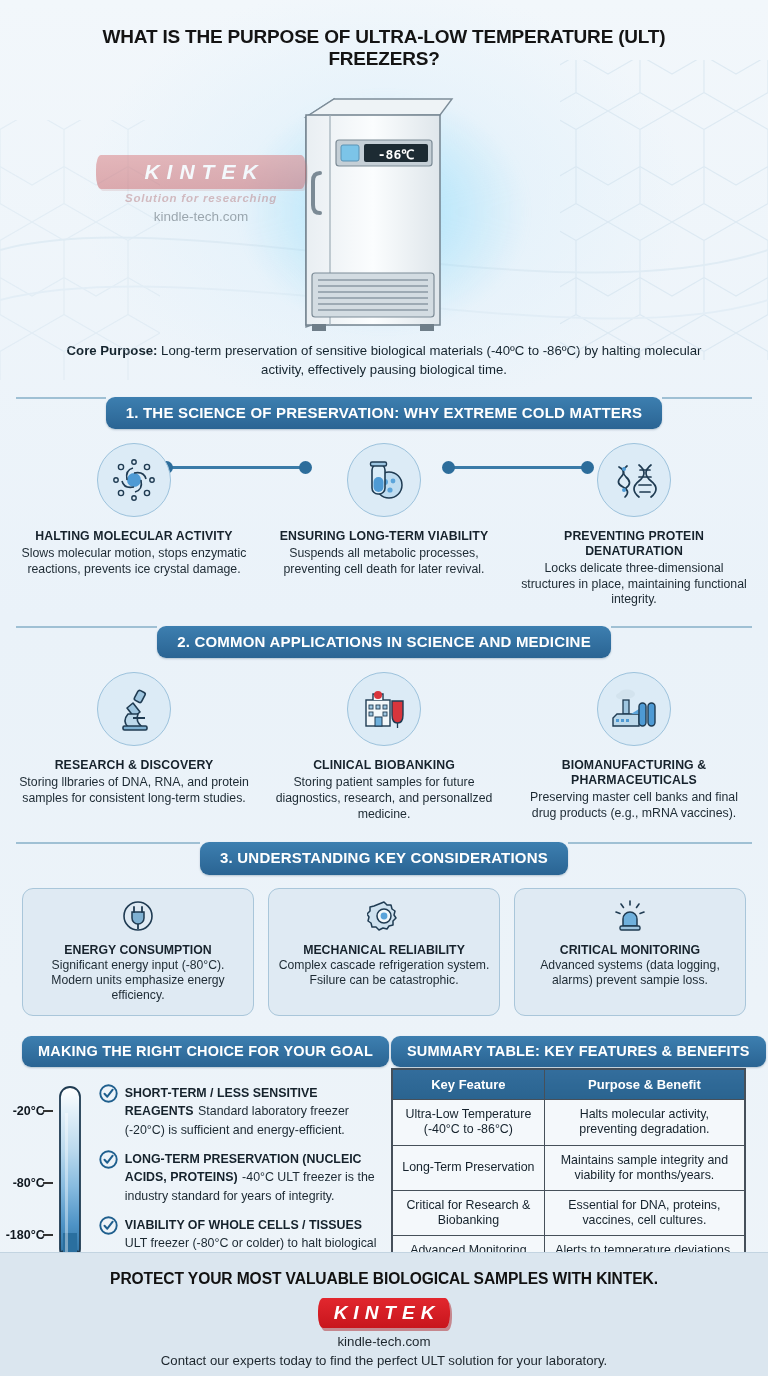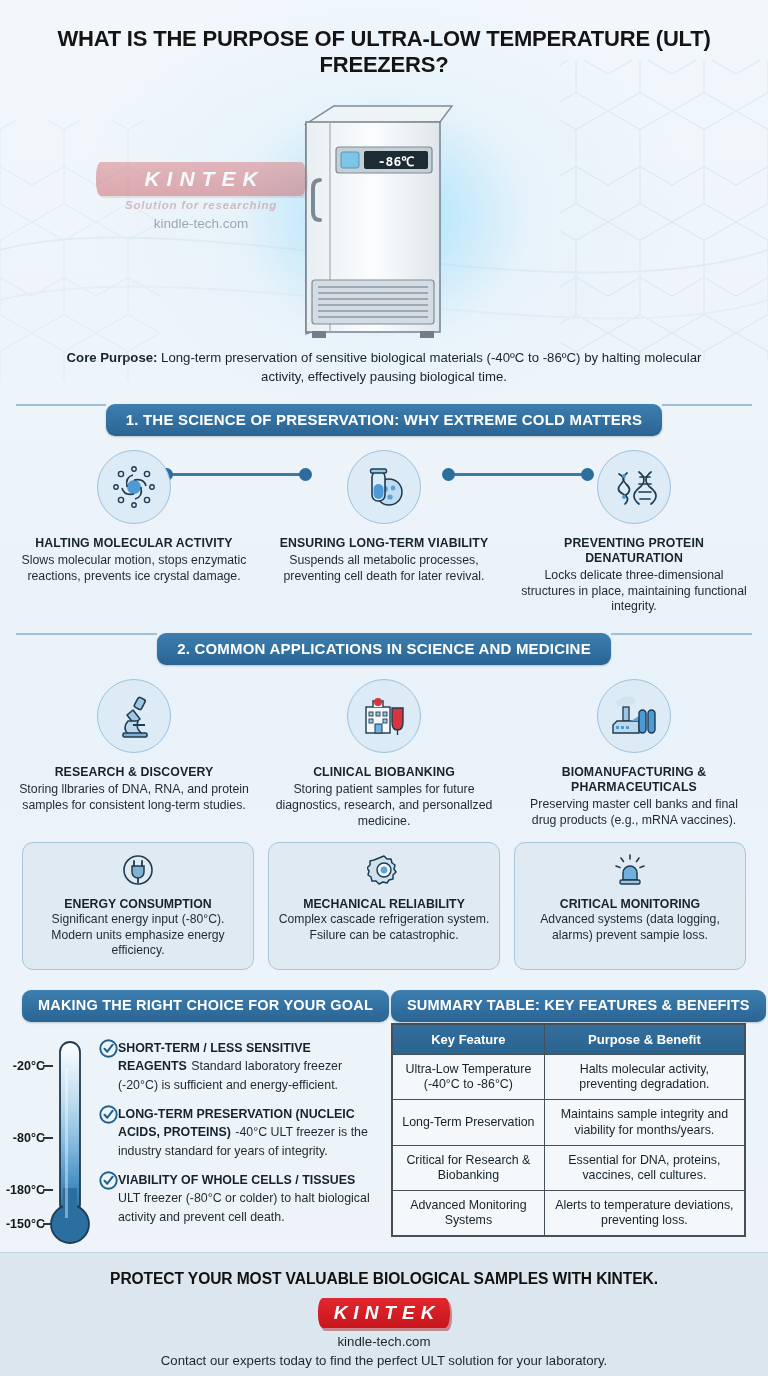--- a/index.html
+++ b/index.html
@@ -23,21 +23,21 @@
       linear-gradient(180deg, #f2f7fb 0%, #eaf2f9 45%, #eef4f9 100%);
   }
   .hexbg {
     position: absolute; inset: 0;
     opacity: .55; pointer-events: none;
   }
   
   .title {
     text-align: center;
     padding: 26px 48px 6px;
-    font-size: 22px;
+    font-size: 19px;
     line-height: 1.18;
     font-weight: bold;
     letter-spacing: -0.2px;
     color: #141414;
   }
   
   .hero { position: relative; height: 260px; }
   .glow {
     position: absolute; left: 50%; top: 10px;
     width: 300px; height: 250px; transform: translateX(-50%);
@@ -157,21 +157,21 @@
   .tick {
     position: absolute; right: 4px; font-size: 12.5px; font-weight: bold;
     color: #101820; white-space: nowrap; transform: translateY(-50%);
   }
   .tickline {
     position: absolute; right: -4px; width: 10px; height: 2px; background: #333;
     transform: translateY(-50%);
   }
   .thermo { width: 42px; position: relative; }
   .choices { flex: 1 1 auto; padding-left: 8px; }
-  .choice { display: flex; gap: 0; margin-bottom: 11px; }
+  .choice { display: flex; gap: 7px; margin-bottom: 11px; }
   .check { flex: 0 0 auto; margin-top: 1px; }
   .ch-title { font-size: 12.4px; font-weight: bold; line-height: 1.2; color: #15222c; }
   .ch-body { font-size: 12.4px; line-height: 1.25; color: #1c2932; }
   
   table {
     width: 100%; border-collapse: collapse; margin-top: 1px;
     border: 2px solid #46505a;
   }
   th {
     background: linear-gradient(180deg, #336d9c 0%, #2a6490 100%);
@@ -410,20 +410,23 @@
             </g>
           <rect x="28" y="17" width="7" height="23" rx="3.5" fill="#4e9ad4" stroke="#1f3b52" stroke-width="1.4"></rect>
           <rect x="37" y="17" width="7" height="23" rx="3.5" fill="#4e9ad4" stroke="#1f3b52" stroke-width="1.4"></rect>
         </svg>
       </div>
       <div class="col-title">BIOMANUFACTURING &amp; PHARMACEUTICALS</div>
       <div class="col-body">Preserving master cell banks and final drug products (e.g., mRNA vaccines).</div>
     </div>
   </div>
 
+  <div class="sec-head" style="margin-top:20px">
+    <div class="pill">3. UNDERSTANDING KEY CONSIDERATIONS</div>
+  </div>
   <div class="cards">
     <div class="card">
       <div>
         <svg width="34" height="34" viewBox="0 0 34 34">
           <circle cx="17" cy="17" r="14" fill="none" stroke="#1f3b52" stroke-width="1.6"></circle>
           <path d="M11 13 v6 a6 6 0 0 0 12 0 v-6 z" fill="#7fb1d2" stroke="#1f3b52" stroke-width="1.5"></path>
           <path d="M13 13 v-5 M21 13 v-5" stroke="#1f3b52" stroke-width="1.8" stroke-linecap="round"></path>
           <path d="M17 25 v5" stroke="#1f3b52" stroke-width="1.8"></path>
         </svg>
       </div>

